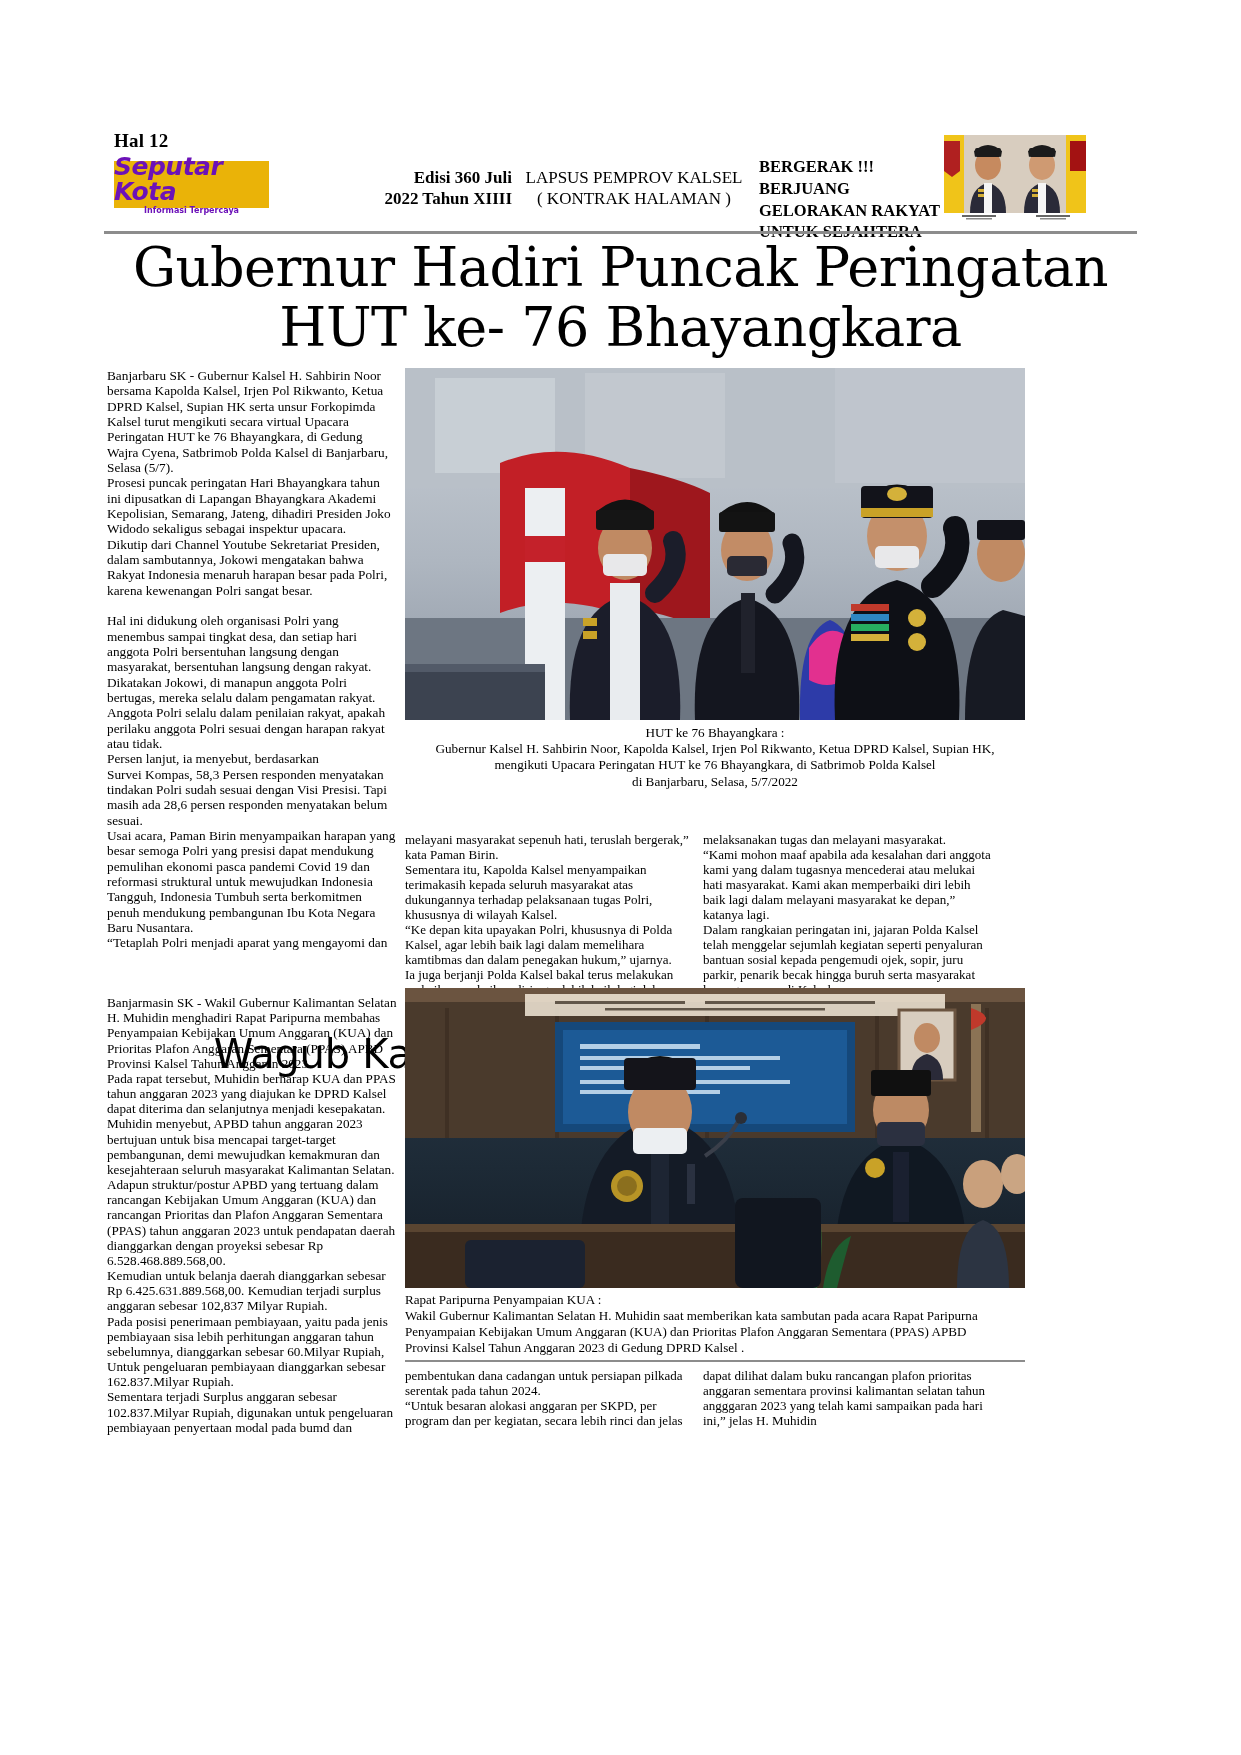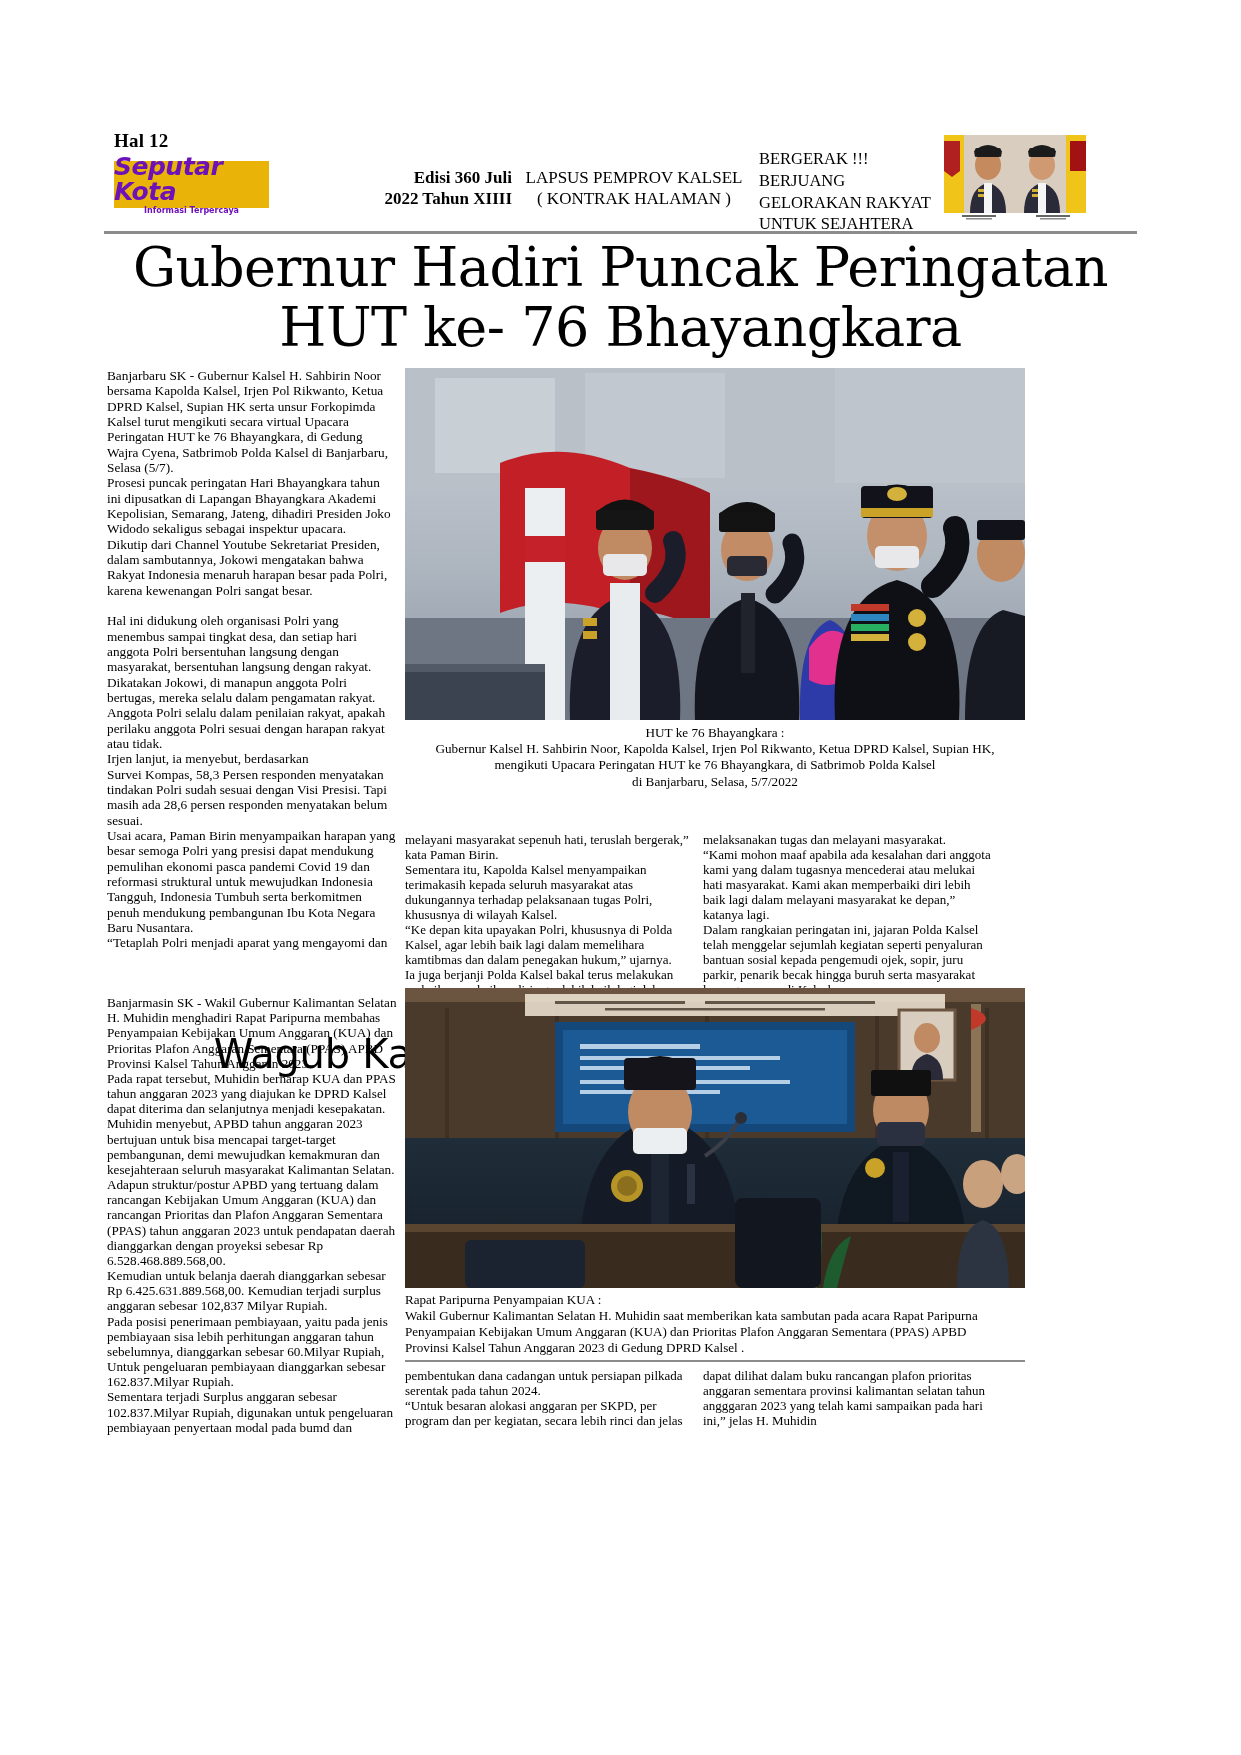--- a/index.html
+++ b/index.html
@@ -84,24 +84,25 @@
     left: 415px;
     top: 38px;
     width: 230px;
     text-align: center;
     font-size: 17px;
     line-height: 1.22;
   }
   .slogan {
     position: absolute;
     left: 655px;
-    top: 18px;
+    top: 26px;
     width: 200px;
     font-size: 16.5px;
     line-height: 1.32;
+    font-weight: bold;
   }
   .leaders-photo {
     position: absolute;
     left: 840px;
     top: 5px;
     width: 142px;
     height: 86px;
     border: 0;
     overflow: hidden;
   }
@@ -322,21 +323,21 @@
     <div>HUT ke- 76 Bhayangkara</div>
   </div>
 
   <div class="a1-col1">
     <p>Banjarbaru SK  - Gubernur Kalsel H. Sahbirin Noor bersama Kapolda Kalsel, Irjen Pol Rikwanto, Ketua DPRD Kalsel, Supian HK serta unsur Forkopimda Kalsel turut  mengikuti secara virtual Upacara Peringatan HUT ke 76 Bhayangkara, di Gedung Wajra Cyena, Satbrimob Polda Kalsel di Banjarbaru, Selasa (5/7).</p>
     <p>Prosesi puncak peringatan Hari Bhayangkara tahun ini dipusatkan di Lapangan Bhayangkara Akademi Kepolisian, Semarang, Jateng, dihadiri Presiden Joko Widodo sekaligus sebagai inspektur upacara.</p>
     <p>Dikutip dari Channel Youtube Sekretariat Presiden, dalam sambutannya, Jokowi mengatakan bahwa Rakyat Indonesia menaruh harapan besar pada Polri, karena kewenangan Polri sangat besar.</p>
     <div class="gap"></div>
     <p>Hal ini didukung oleh organisasi Polri yang menembus sampai tingkat desa, dan setiap hari anggota Polri bersentuhan langsung dengan masyarakat, bersentuhan langsung dengan rakyat.</p>
     <p>Dikatakan Jokowi, di manapun anggota Polri bertugas, mereka selalu dalam pengamatan rakyat. Anggota Polri selalu dalam penilaian rakyat, apakah perilaku anggota Polri sesuai dengan harapan rakyat atau tidak.</p>
-    <p>Irjen lanjut, ia menyebut, berdasarkan</p>
+    <p>Persen lanjut, ia menyebut, berdasarkan</p>
     <p>Survei Kompas, 58,3 Persen responden menyatakan tindakan Polri sudah sesuai dengan Visi Presisi. Tapi masih ada 28,6 persen responden menyatakan belum sesuai.</p>
     <p>Usai acara, Paman Birin menyampaikan harapan yang besar semoga Polri yang presisi dapat mendukung pemulihan ekonomi pasca pandemi Covid 19 dan reformasi struktural untuk mewujudkan Indonesia Tangguh, Indonesia Tumbuh serta berkomitmen penuh mendukung pembangunan Ibu Kota Negara Baru Nusantara.</p>
     <p>“Tetaplah Polri menjadi aparat yang mengayomi dan</p>
   </div>
 
   <div class="a1-photo">
     <svg width="620" height="352" viewBox="0 0 620 352">
       <defs>
         <linearGradient id="bg1" x1="0" y1="0" x2="0" y2="1">
           <stop offset="0%" stop-color="#c9cfd6"></stop>

